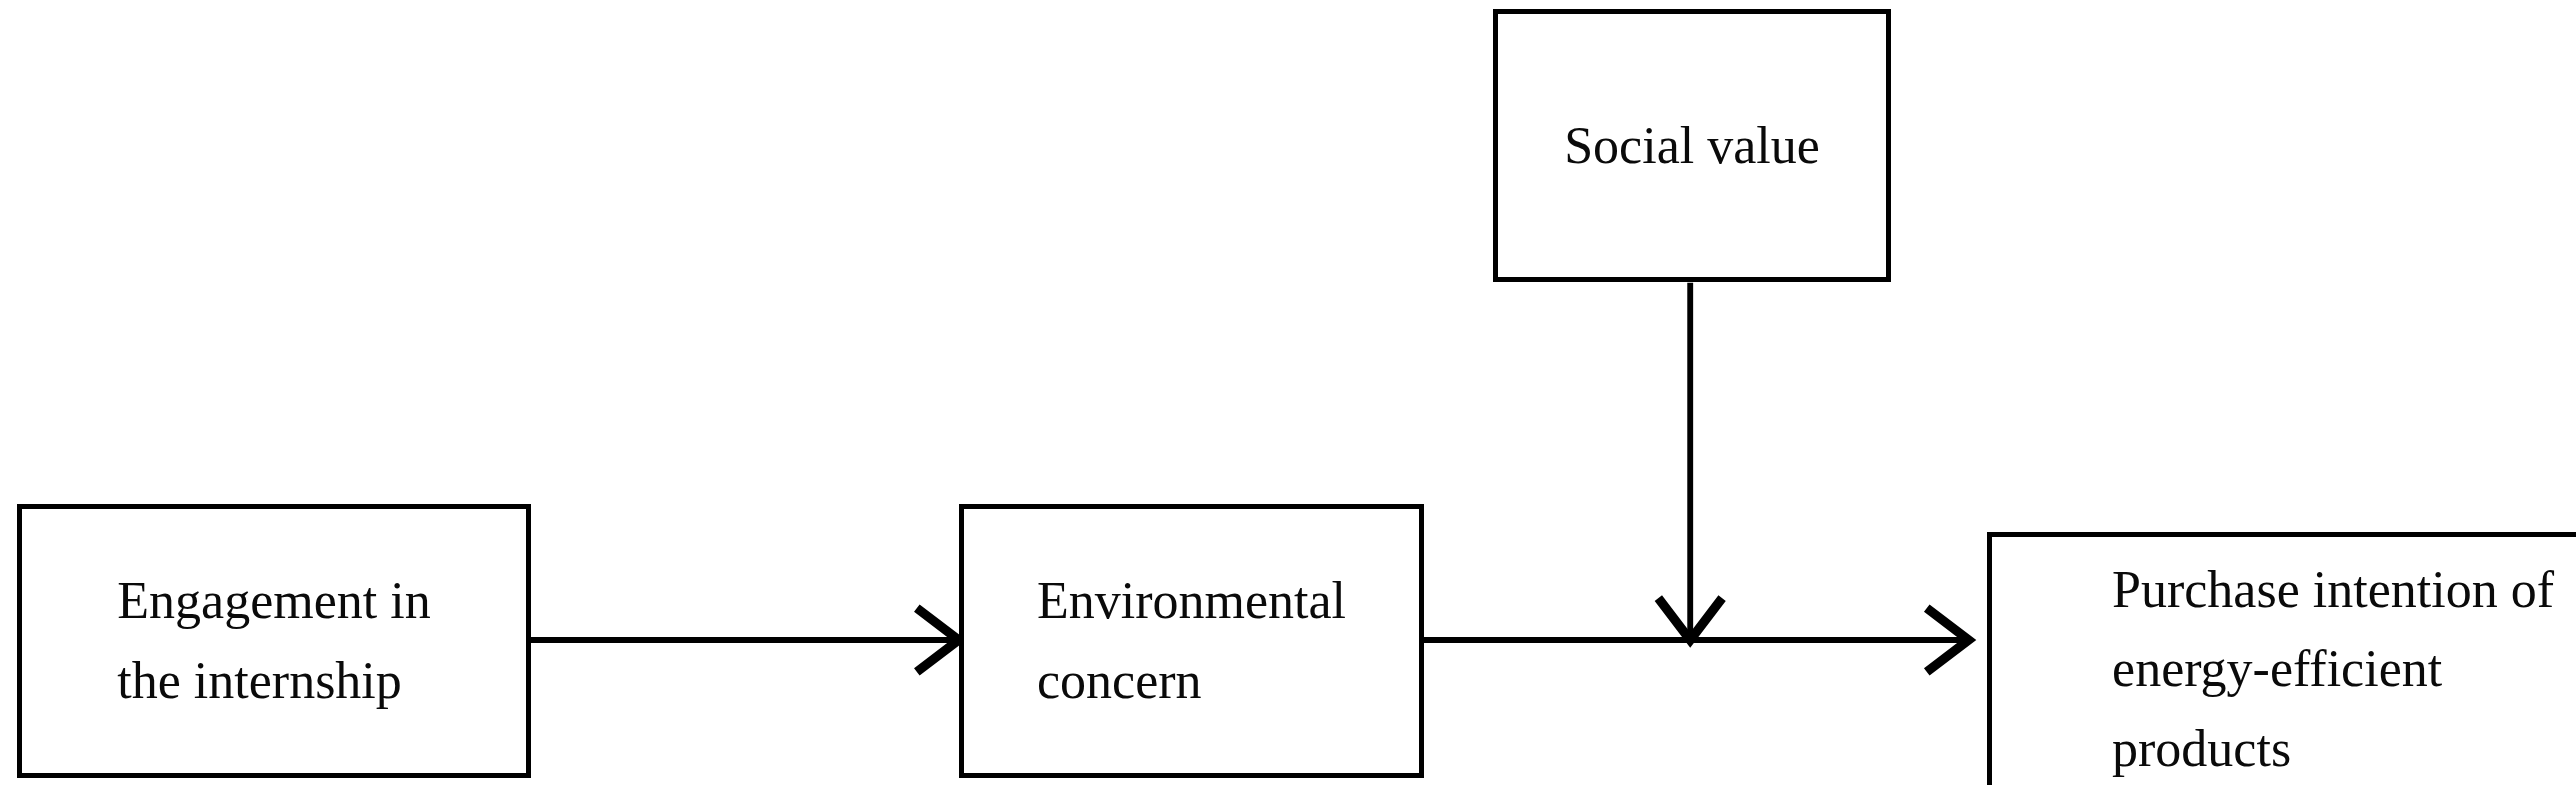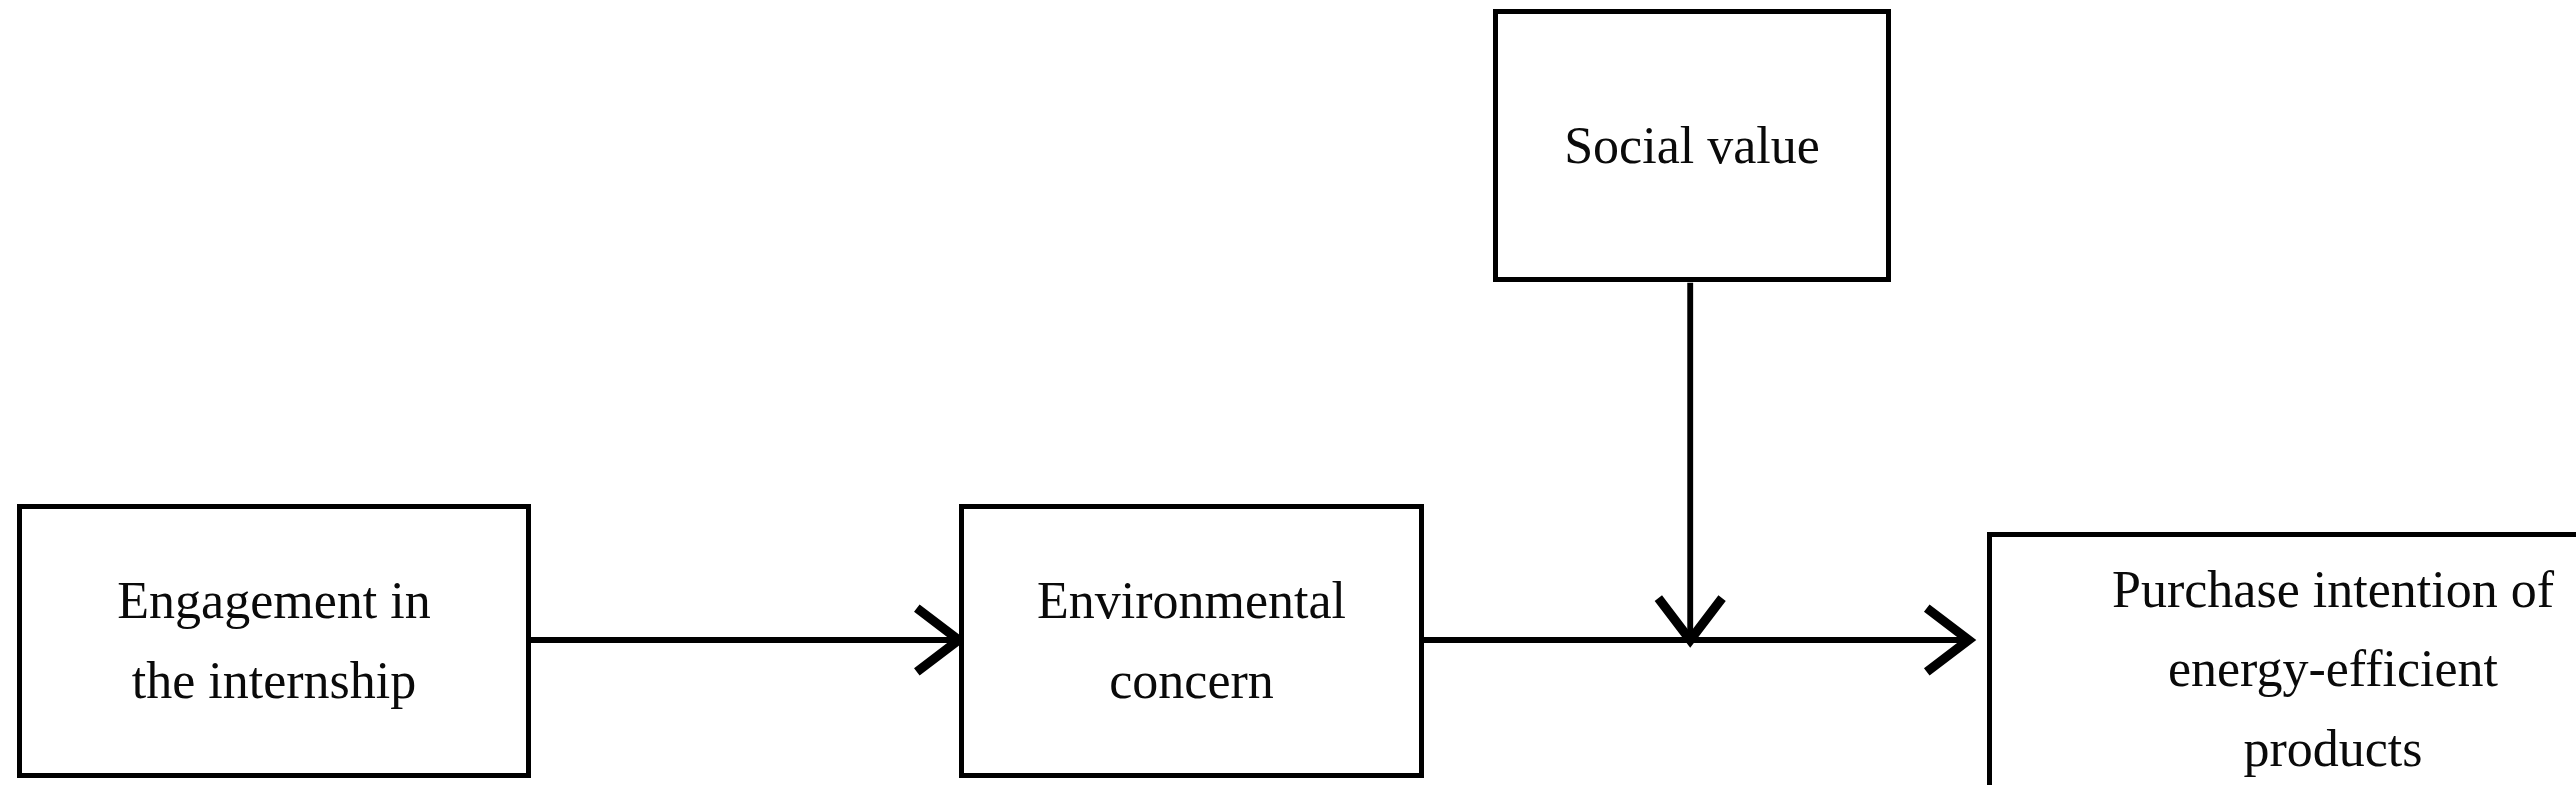--- a/index.html
+++ b/index.html
@@ -17,21 +17,20 @@
     font-family: "Liberation Serif", "DejaVu Serif", serif;
   }
   .node-box {
     position: absolute;
     box-sizing: border-box;
     border: 5.9px solid #000000;
     background: #ffffff;
     display: flex;
     align-items: center;
     justify-content: center;
-    text-align: center;
     color: #0a0a0a;
     font-size: 52px;
     line-height: 1.53;
     letter-spacing: 0px;
   }
   .node-label {
     display: block;
     padding: 0 11.7px;
     white-space: pre-line;
   }

